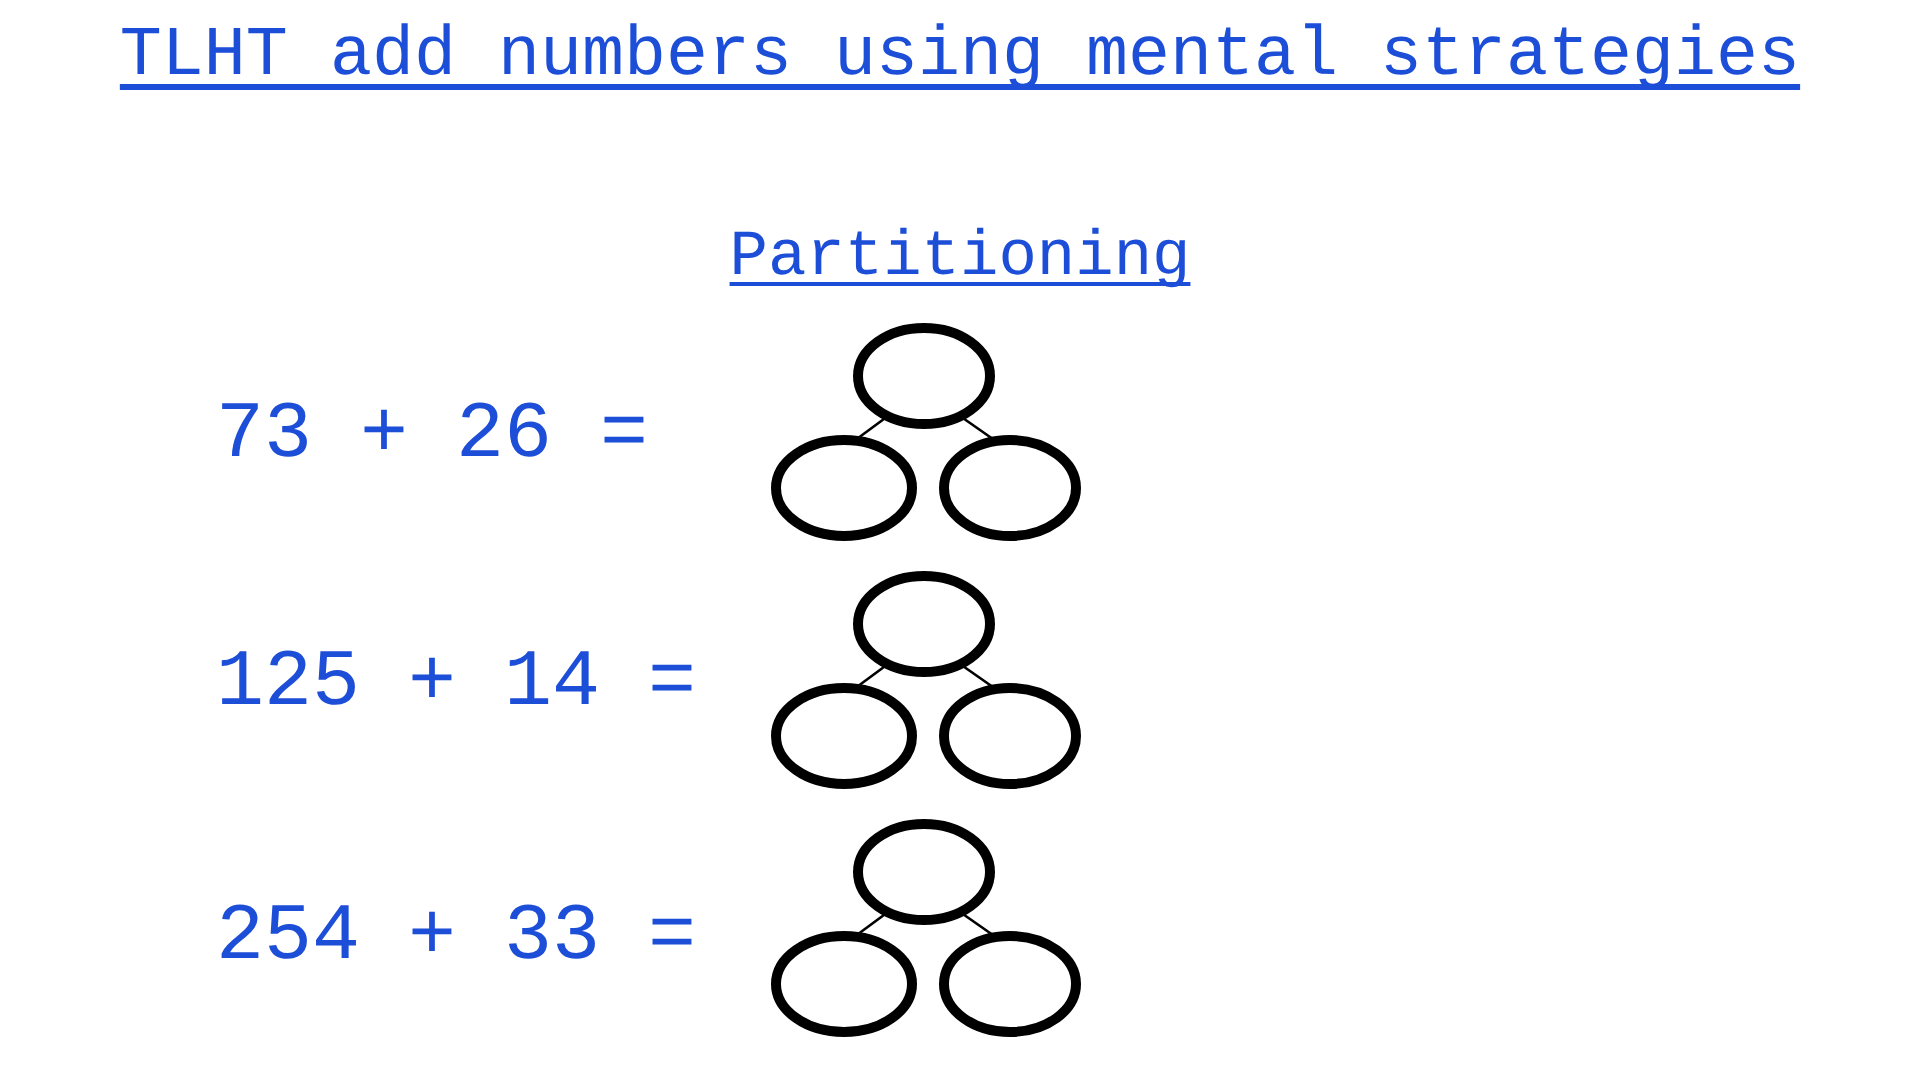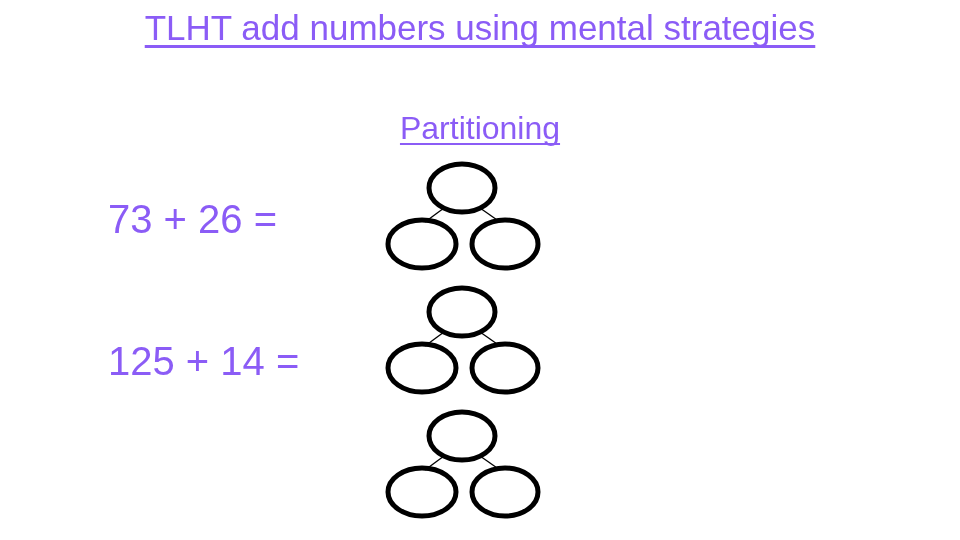--- a/index.html
+++ b/index.html
@@ -6,22 +6,22 @@
     margin: 0;
     padding: 0;
     background: #ffffff;
   }
   .slide {
     position: relative;
     width: 960px;
     height: 540px;
     background: #ffffff;
     overflow: hidden;
-    font-family: Liberation Sans, sans-serif;
-    color: #8b5cf6;
+    font-family: Liberation Mono, monospace;
+    color: #1d4ed8;
   }
   .title {
     position: absolute;
     top: 8px;
     left: 0;
     width: 100%;
     text-align: center;
     font-size: 35px;
     font-weight: 400;
     letter-spacing: 0px;
@@ -58,21 +58,21 @@
   }
   .problem-label {
     position: absolute;
     left: 108px;
     font-size: 40px;
     font-weight: 400;
     white-space: nowrap;
     line-height: 1;
   }
   .problem-label.p1 { top: 199px; }
-  .problem-label.p2 { top: 341px; }
+  .problem-label.p2 { top: 323px; }
   .problem-label.p3 { top: 450px; }
   .diagram {
     position: absolute;
     left: 383px;
     width: 160px;
     height: 112px;
   }
   .diagram.d1 { top: 160px; }
   .diagram.d2 { top: 284px; }
   .diagram.d3 { top: 408px; }
@@ -112,20 +112,21 @@
   <div class="diagram d2">
     <svg viewBox="0 0 160 112" xmlns="http://www.w3.org/2000/svg">
       <line x1="61" y1="48" x2="42" y2="62"></line>
       <line x1="97" y1="48" x2="117" y2="62"></line>
       <ellipse cx="79" cy="28" rx="33" ry="24"></ellipse>
       <ellipse cx="39" cy="84" rx="34" ry="24"></ellipse>
       <ellipse cx="122" cy="84" rx="33" ry="24"></ellipse>
     </svg>
   </div>
 
+  <div class="problem-label p3">254 + 33 =</div>
   <div class="diagram d3">
     <svg viewBox="0 0 160 112" xmlns="http://www.w3.org/2000/svg">
       <line x1="61" y1="48" x2="42" y2="62"></line>
       <line x1="97" y1="48" x2="117" y2="62"></line>
       <ellipse cx="79" cy="28" rx="33" ry="24"></ellipse>
       <ellipse cx="39" cy="84" rx="34" ry="24"></ellipse>
       <ellipse cx="122" cy="84" rx="33" ry="24"></ellipse>
     </svg>
   </div>
 

